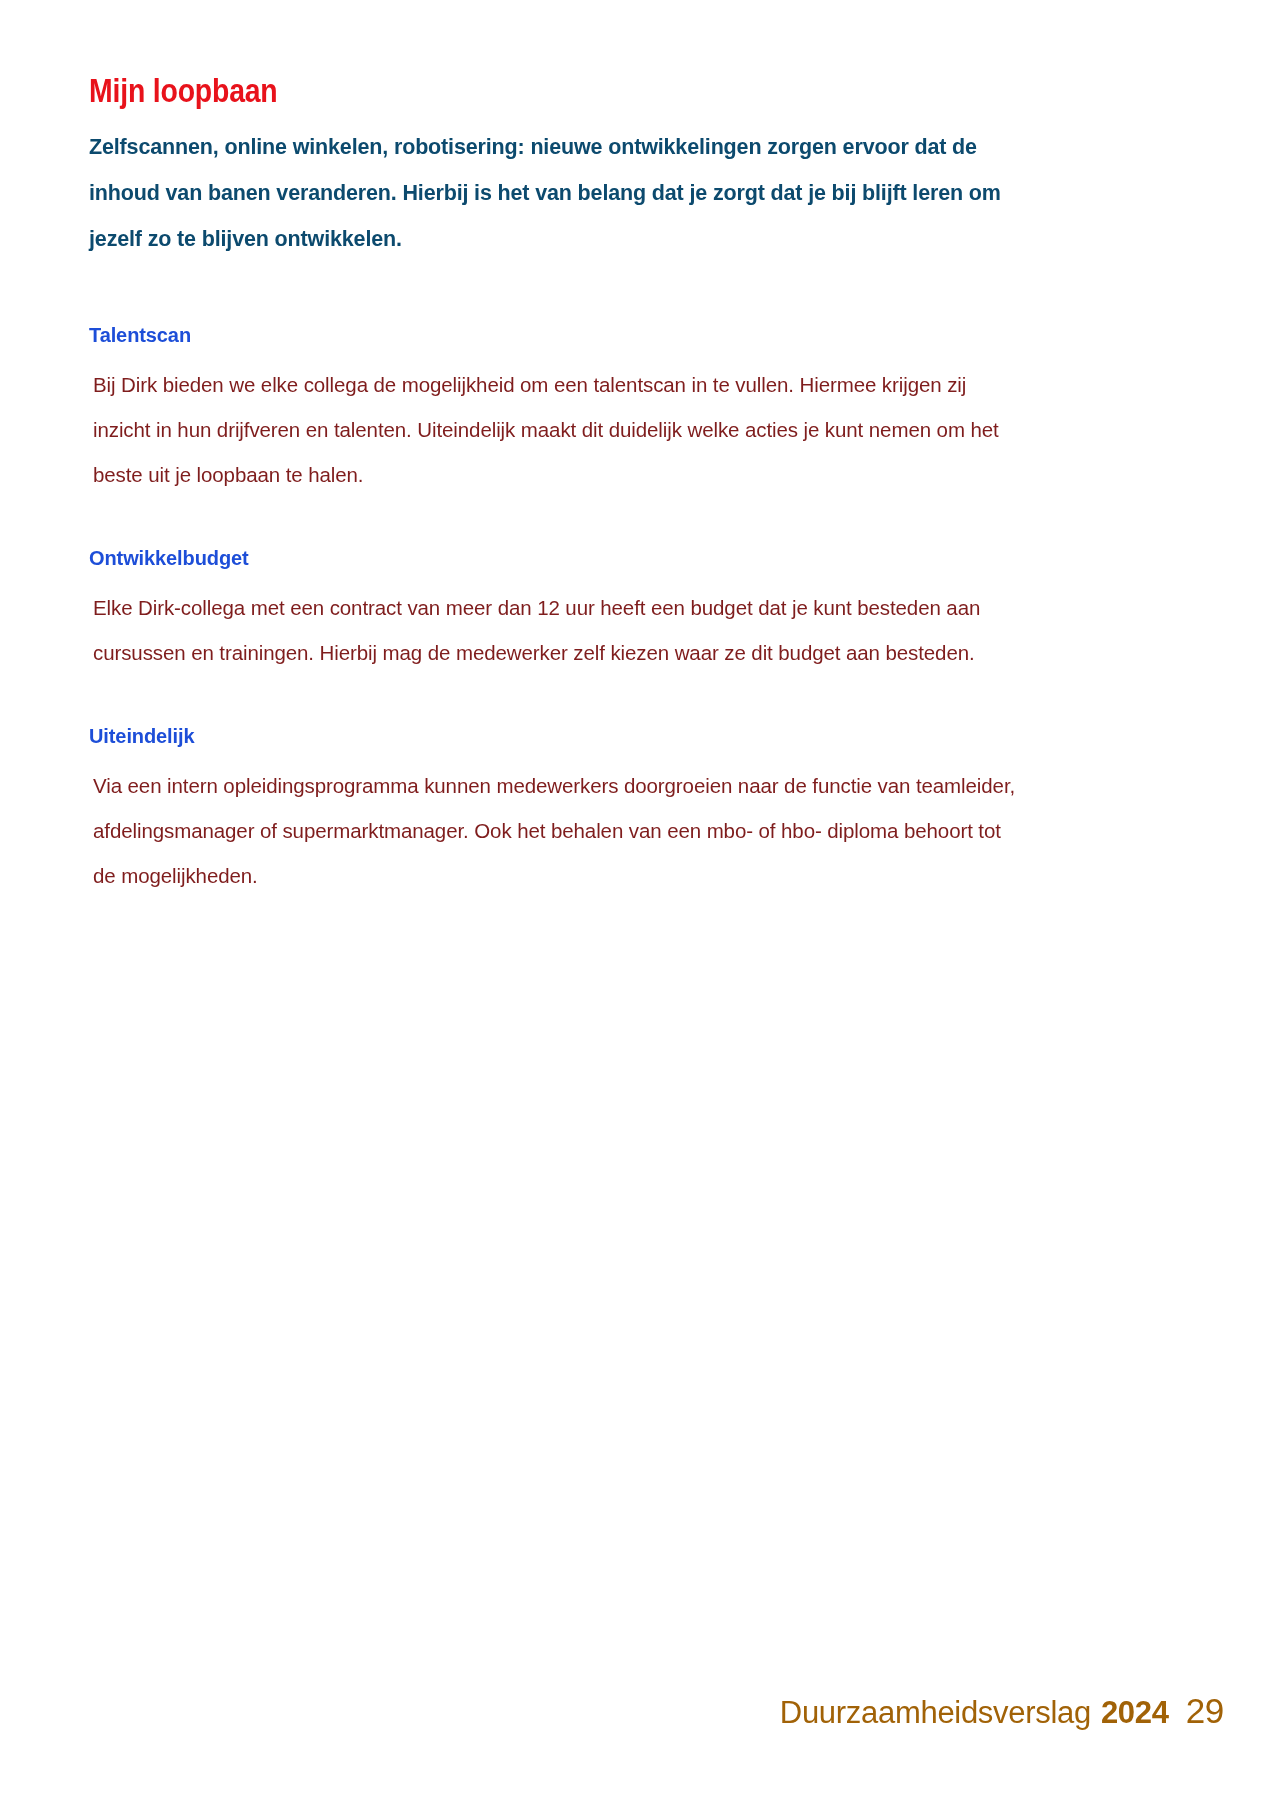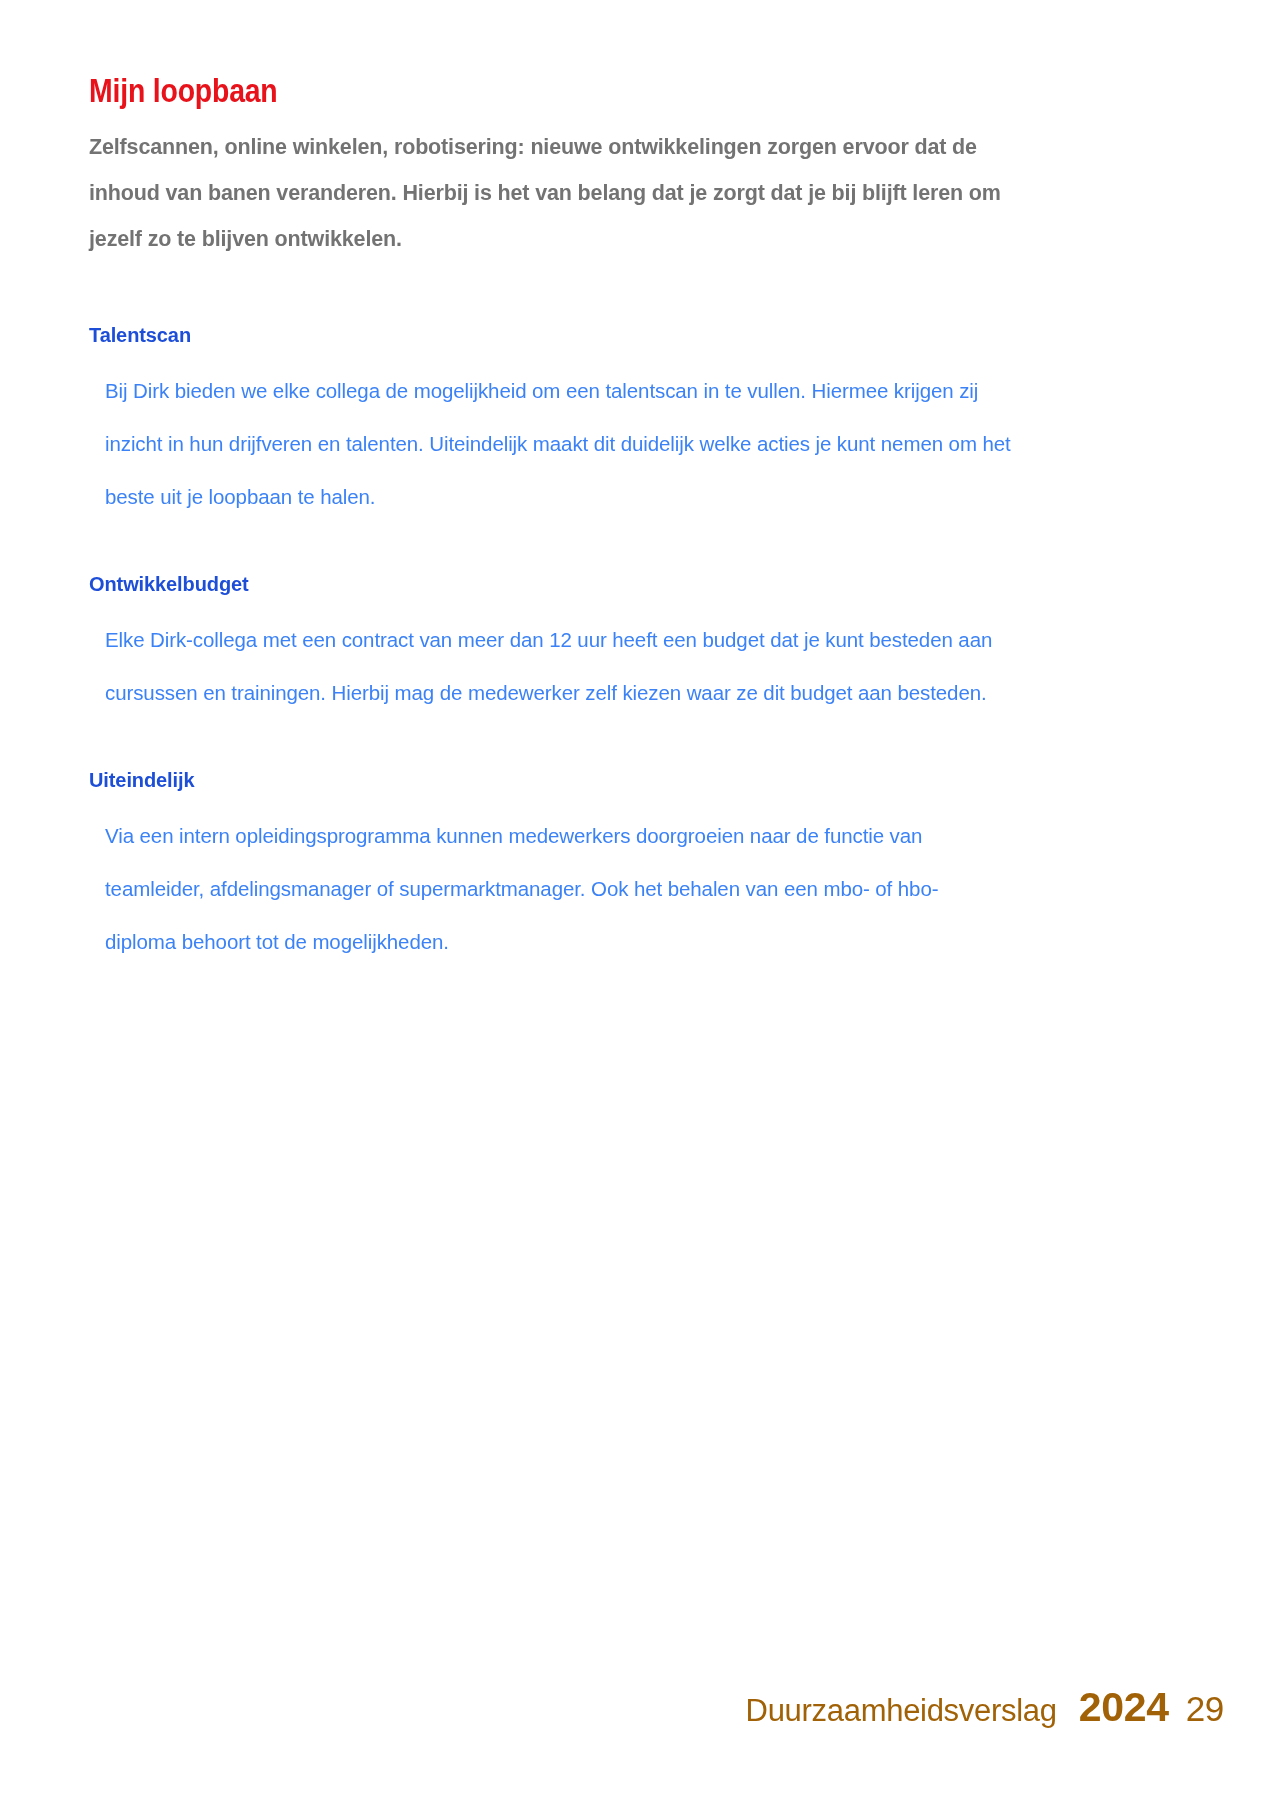--- a/index.html
+++ b/index.html
@@ -34,21 +34,21 @@
     line-height: 38px;
     letter-spacing: -0.2px;
     transform: scaleX(0.86);
     transform-origin: left center;
     margin: 0 0 14px 0;
     white-space: nowrap;
   }
 
   
   .lead {
-    color: #737373;
+    color: #0c4a6e;
     font-weight: 700;
     font-size: 21.5px;
     line-height: 46px;
     letter-spacing: -0.15px;
     margin: 0;
     max-width: 940px;
   }
 
   
   .section {
@@ -59,50 +59,50 @@
   .section-heading {
     color: #1d4ed8;
     font-weight: 700;
     font-size: 20px;
     line-height: 26px;
     letter-spacing: -0.1px;
     margin: 0 0 14px 0;
   }
 
   .section-body {
-    color: #3b82f6;
+    color: #7f1d1d;
     font-weight: 400;
     font-size: 20.5px;
-    line-height: 53px;
+    line-height: 45px;
     letter-spacing: -0.1px;
-    margin: 16px;
+    margin: 4px;
     max-width: 945px;
   }
 
   
   .footer {
     position: absolute;
     right: 56px;
     bottom: 79px;
     display: flex;
     align-items: baseline;
     justify-content: flex-end;
     color: #a16207;
     white-space: nowrap;
   }
   .footer-report {
     font-size: 31px;
     font-weight: 400;
     letter-spacing: -0.3px;
   }
   .footer-year {
-    font-size: 41px;
+    font-size: 31px;
     font-weight: 700;
     letter-spacing: -0.3px;
-    margin-left: 22px;
+    margin-left: 10px;
   }
   .footer-pageno {
     font-size: 35px;
     font-weight: 400;
     letter-spacing: -0.3px;
     margin-left: 17px;
   }
 </style>
 </head>
 <body>

